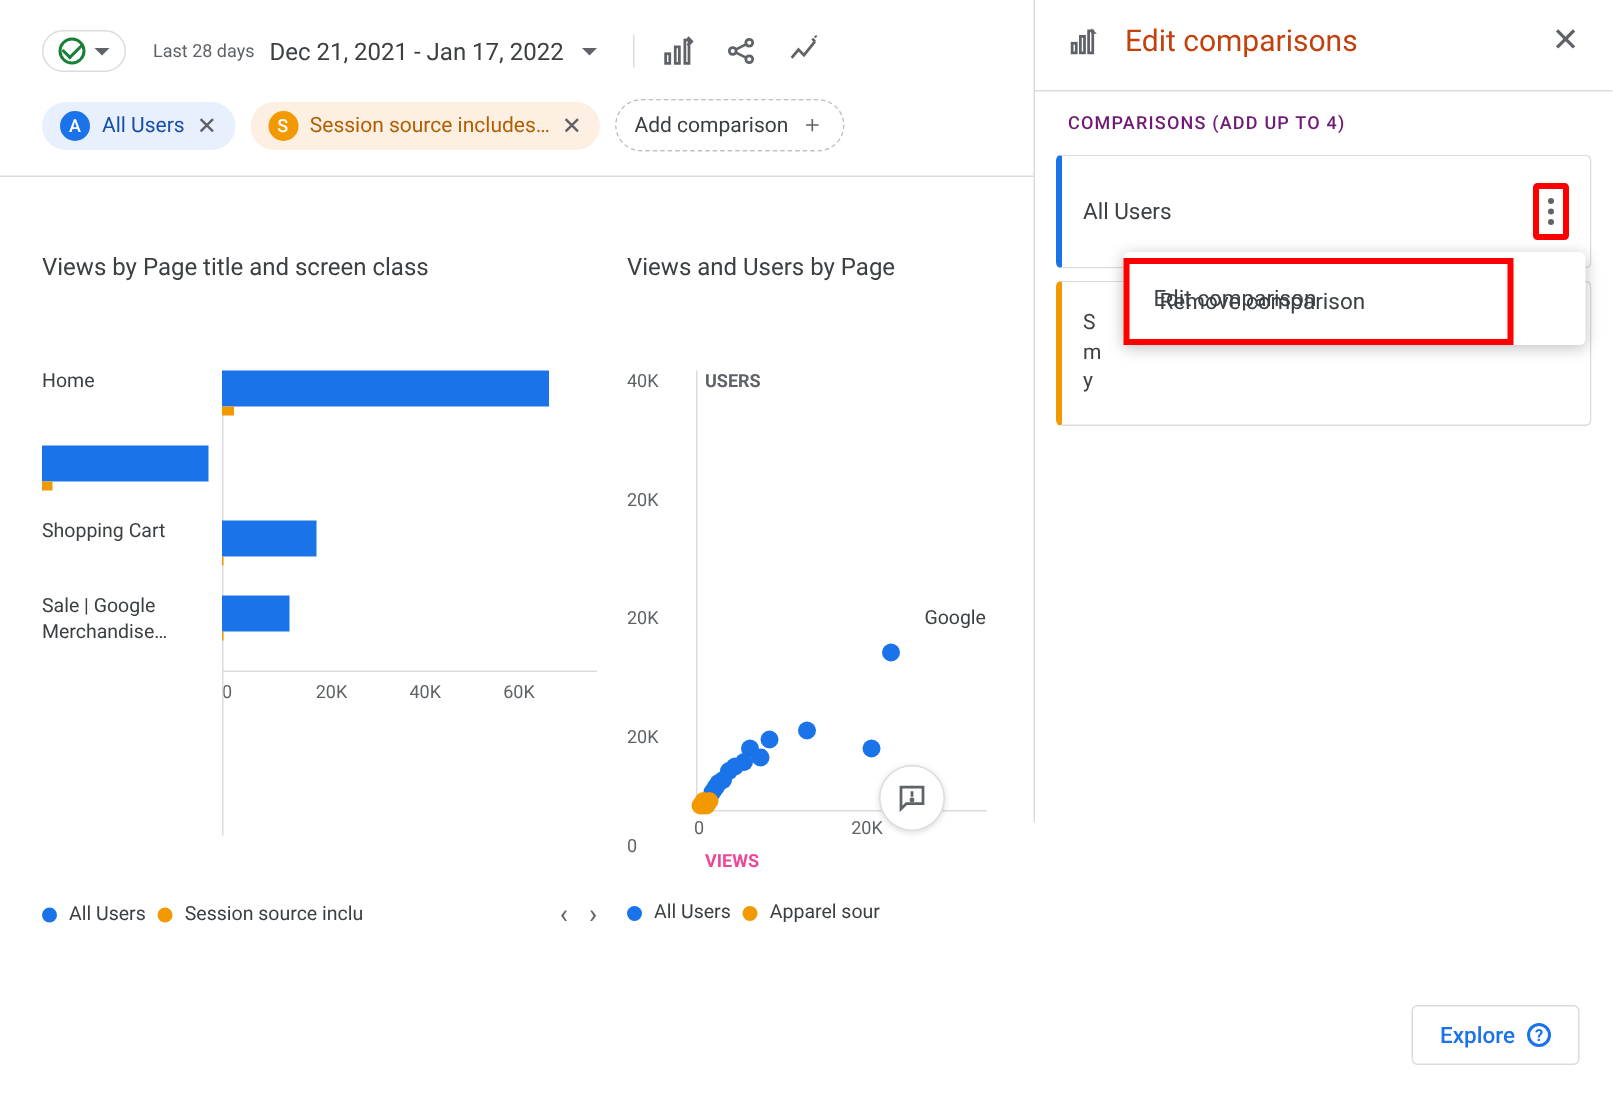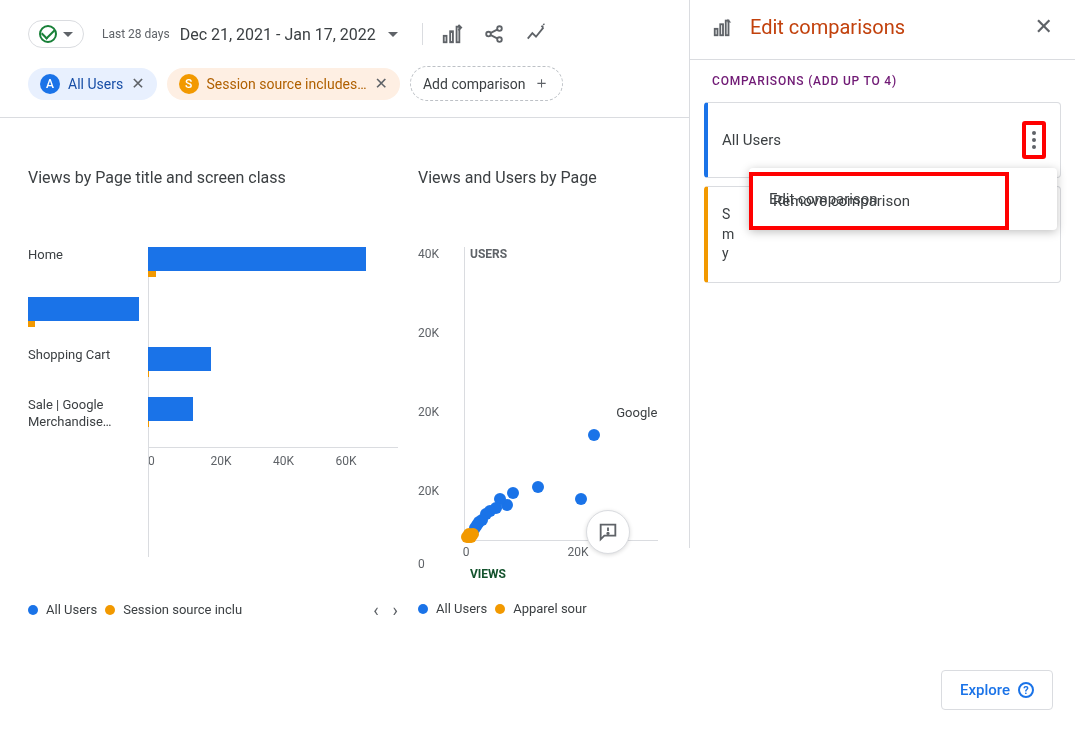--- a/index.html
+++ b/index.html
@@ -40,21 +40,21 @@
   .vline { position:absolute; top:0; bottom:0; width:1px; background:#dadce0; left:120px;}
   .legend-row { display:flex; align-items:center; gap:8px; font-size:13px; color:#3c4043; margin-top:42px;}
   .legend-row .dot { width:10px; height:10px; border-radius:50%; display:inline-block;}
   .blue-dot{background:#1a73e8;} .orange-dot{background:#f29900;}
   .chevrons { margin-left:auto; display:flex; gap:14px; color:#5f6368; font-size:18px;}
   .scatter-plot { position:relative; width: 240px; height: 330px; }
   .scatter-area { position:absolute; left:46px; top:0; right:0; bottom:36px; border-left:1px solid #dadce0; border-bottom:1px solid #dadce0;}
   .y-tick { position:absolute; left:0; font-size:12px; color:#5f6368; transform:translateY(-50%);}
   .x-tick-s { position:absolute; bottom:18px; font-size:12px; color:#5f6368; transform:translateX(-50%);}
   .y-title { position:absolute; left:52px; top:0; font-size:12px; font-weight:bold; color:#5f6368;}
-  .x-title { position:absolute; left:52px; bottom:-4px; font-size:12px; font-weight:bold; color:#14532d;}
+  .x-title { position:absolute; left:52px; bottom:-4px; font-size:12px; font-weight:bold; color:#ec4899;}
   .pt { position:absolute; width:12px; height:12px; border-radius:50%; transform:translate(-50%,50%);}
   .annot { position:absolute; font-size:13px; color:#3c4043; white-space:nowrap;}
   .fab { position:absolute; right:28px; bottom:66px; width:44px; height:44px; border-radius:50%; background:#fff; border:1px solid #dadce0; display:flex; align-items:center; justify-content:center; box-shadow:0 1px 4px rgba(0,0,0,.15);}
 
   .sidepanel { position:absolute; right:0; top:0; width:385px; height:732px; background:#fff; }
   .sp-header { display:flex; align-items:center; gap:16px; padding: 14px 22px; }
   .sp-title { font-size:20px; color:#c2410c;}
   .sp-close { margin-left:auto; font-size:22px; color:#5f6368; cursor:pointer;}
   .sp-subtitle { padding:14px 22px 6px; font-size:12px; color:#701a75; letter-spacing:.8px; font-weight:500;}
   .comp-item { margin: 8px 14px; border:1px solid #dadce0; border-left:4px solid; border-radius:4px; padding: 18px 14px; display:flex; align-items:center; font-size:15px; color:#3c4043;}

